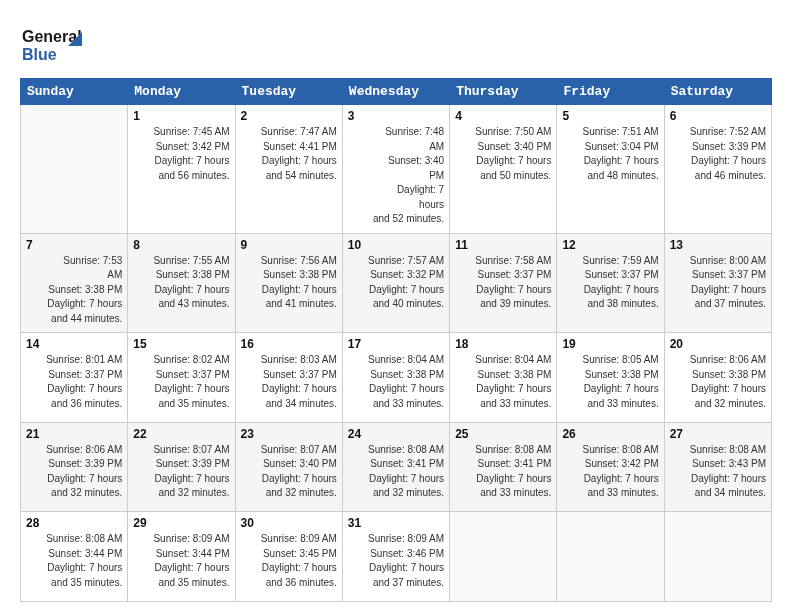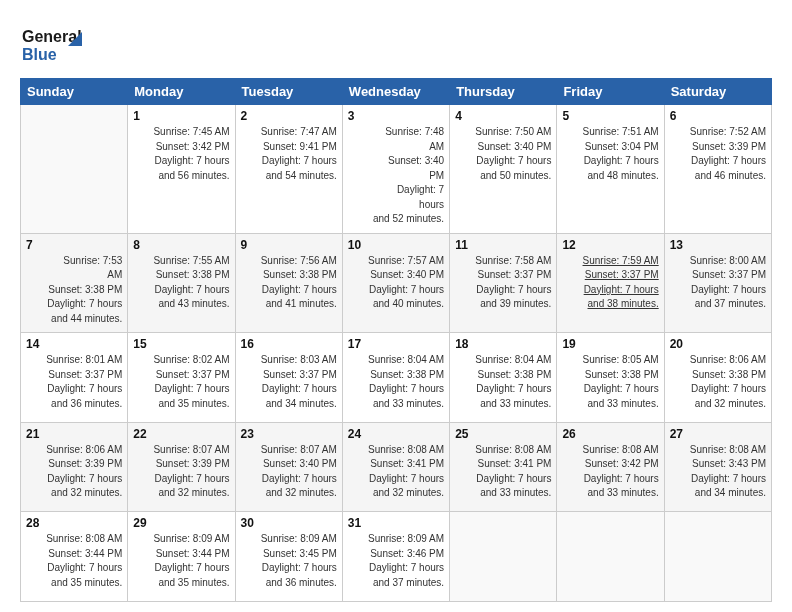--- a/index.html
+++ b/index.html
@@ -48,20 +48,21 @@
       table-layout: fixed;
     }
     .calendar th {
       background: #2962a8;
       color: #fff;
       text-align: left;
       padding: 5px 6px;
       font-size: 13px;
       font-weight: bold;
       border: 1px solid #2962a8;
+      font-family: Liberation Mono, monospace;
     }
     .calendar td {
       vertical-align: top;
       padding: 4px 5px;
       border: 1px solid #ccc;
       font-size: 10.5px;
       color: #222;
       background: #fff;
       height: 88px;
     }
@@ -120,21 +121,21 @@
           <td>
             <div class="day-num">1</div>
             <div class="day-info" style="white-space: pre-line;">Sunrise: 7:45 AM
 Sunset: 3:42 PM
 Daylight: 7 hours
 and 56 minutes.</div>
           </td>
           <td>
             <div class="day-num">2</div>
             <div class="day-info" style="white-space: pre-line;">Sunrise: 7:47 AM
-Sunset: 9:41 PM
+Sunset: 4:41 PM
 Daylight: 7 hours
 and 54 minutes.</div>
           </td>
           <td>
             <div class="day-num">3</div>
             <div class="day-info" style="white-space: pre-line; margin-left: 25px;">Sunrise: 7:48 AM
 Sunset: 3:40 PM
 Daylight: 7 hours
 and 52 minutes.</div>
           </td>
@@ -178,34 +179,34 @@
           <td>
             <div class="day-num">9</div>
             <div class="day-info" style="white-space: pre-line;">Sunrise: 7:56 AM
 Sunset: 3:38 PM
 Daylight: 7 hours
 and 41 minutes.</div>
           </td>
           <td>
             <div class="day-num">10</div>
             <div class="day-info" style="white-space: pre-line;">Sunrise: 7:57 AM
-Sunset: 3:40 PM
+Sunset: 3:32 PM
 Daylight: 7 hours
 and 40 minutes.</div>
           </td>
           <td>
             <div class="day-num">11</div>
             <div class="day-info" style="white-space: pre-line;">Sunrise: 7:58 AM
 Sunset: 3:37 PM
 Daylight: 7 hours
 and 39 minutes.</div>
           </td>
           <td>
             <div class="day-num">12</div>
-            <div class="day-info" style="white-space: pre-line; text-decoration: underline;">Sunrise: 7:59 AM
+            <div class="day-info" style="white-space: pre-line;">Sunrise: 7:59 AM
 Sunset: 3:37 PM
 Daylight: 7 hours
 and 38 minutes.</div>
           </td>
           <td>
             <div class="day-num">13</div>
             <div class="day-info" style="white-space: pre-line;">Sunrise: 8:00 AM
 Sunset: 3:37 PM
 Daylight: 7 hours
 and 37 minutes.</div>

